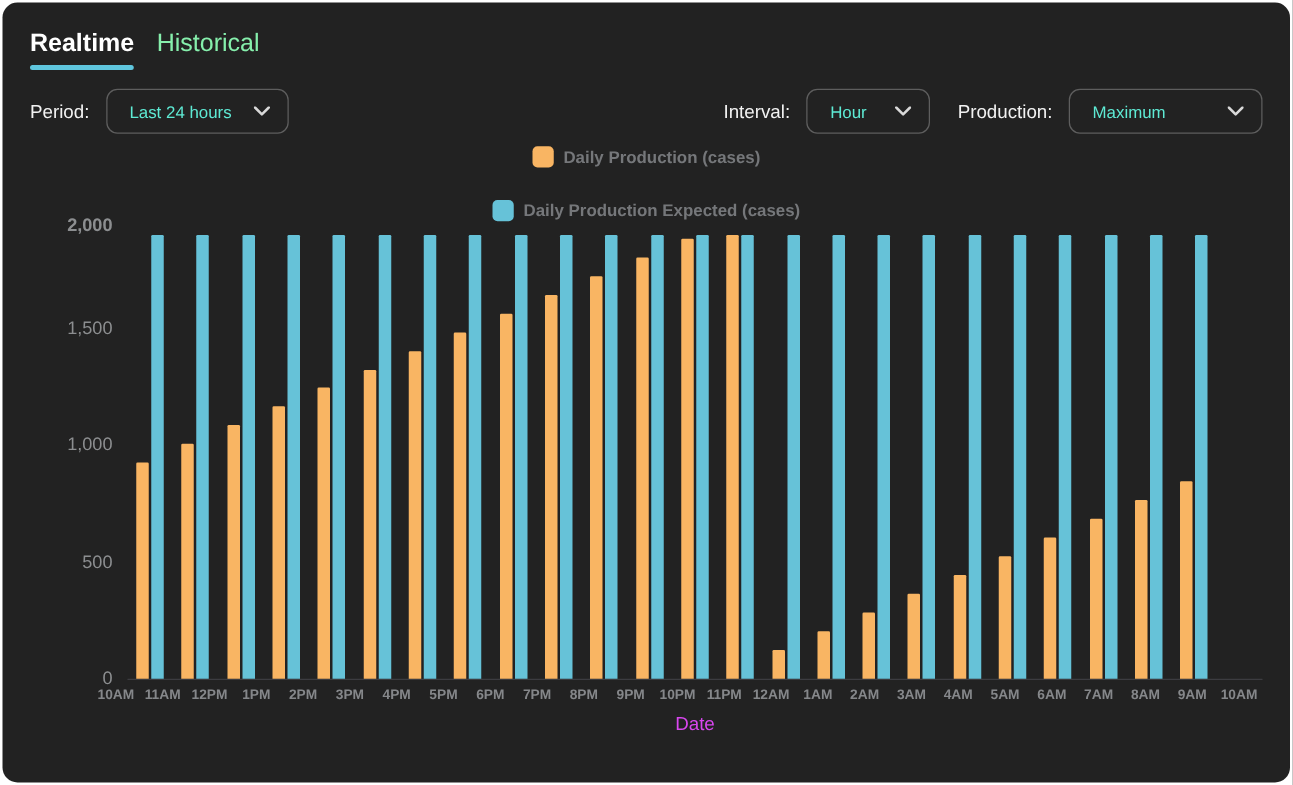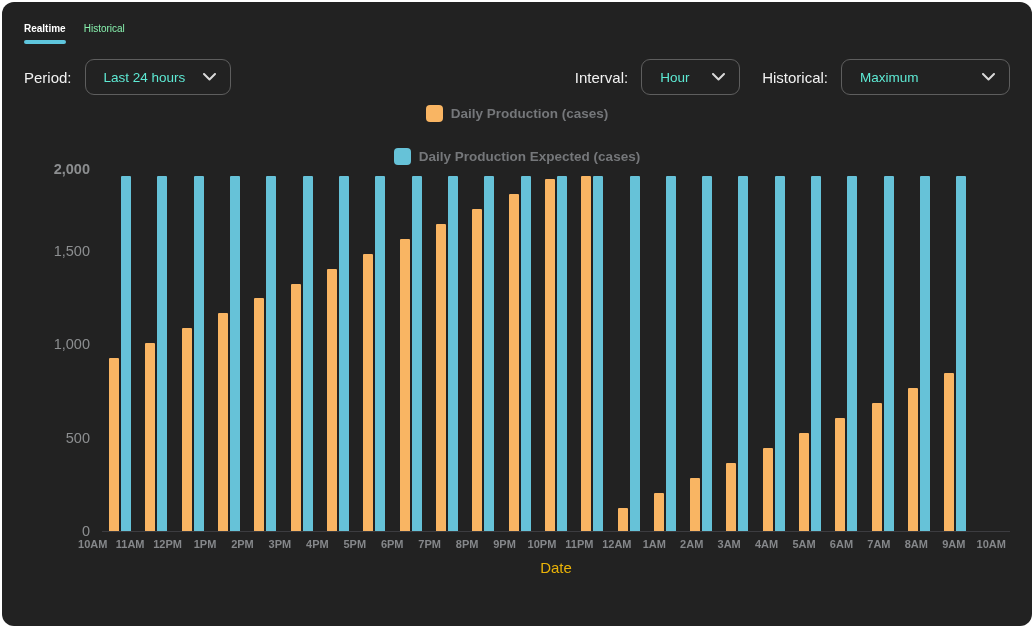--- a/index.html
+++ b/index.html
@@ -3,35 +3,35 @@
 <meta charset="utf-8">
 <style>
   html,body{margin:0;padding:0;background:#ffffff;font-family:"Liberation Sans",sans-serif;}
   .card{
     position:relative;width:1030px;height:624px;margin:2px;
     background:#222222;border-radius:12px;overflow:hidden;
     -webkit-font-smoothing:antialiased;
   }
   
   .tabs{display:flex;gap:18px;margin:21px 0 0 22px;align-items:flex-start;}
-  .tab{font-size:10px;cursor:pointer;line-height:1.2;}
+  .tab{font-size:20px;cursor:pointer;line-height:1.2;}
   .tab.active{color:#ffffff;font-weight:bold;}
   .tab.active .underline{height:4px;background:#5FC6DD;border-radius:3px;margin-top:5px;}
   .tab.inactive{color:#86efac;font-weight:500;padding-top:0;}
   
   .controls{display:flex;align-items:flex-start;margin:15px 22px 0 22px;}
   .ctl-label{color:#F2F2F2;font-size:15px;margin-right:13px;}
   .dropdown{
     box-sizing:border-box;height:36px;display:flex;align-items:center;justify-content:space-between;
     border:1px solid #5E5E5E;border-radius:9px;padding:0 14px 0 18px;cursor:pointer;background:transparent;
   }
   .dropdown .val{color:#5eead4;font-size:13.5px;}
   .dd-period{width:146px;}
   .dd-interval{width:99px;}
-  .dd-aggregation{width:169px;gap:28px;}
+  .dd-aggregation{width:155px;gap:28px;}
   .spacer{flex:1;}
   .ctl-group{display:flex;align-items:center;}
   .gap-right{margin-right:22px;}
   .chev{flex:0 0 auto;margin-left:12px;display:block;}
   
   .legend{display:flex;justify-content:center;align-items:center;gap:26px;margin-top:31px;height:18px;flex-direction:column;}
   .legend-item{display:flex;align-items:center;gap:8px;}
   .swatch{width:17px;height:17px;border-radius:4px;}
   .legend-label{color:#75777A;font-size:13.5px;font-weight:bold;}
   
@@ -39,21 +39,21 @@
   .yaxis{position:absolute;left:0;top:0;width:88px;height:374px;}
   .ytick{position:absolute;right:0;transform:translateY(-50%);color:#8C8E90;font-size:14.5px;white-space:nowrap;}
   .plot{
     margin-left:100px;height:374px;display:flex;align-items:flex-end;
     border-bottom:1px solid #3C3C40;
   }
   .bar-group{flex:1;height:100%;display:flex;align-items:flex-end;justify-content:center;gap:2px;}
   .bar{width:10px;border-radius:1px 1px 0 0;}
   .xaxis{margin-left:72px;display:flex;padding-top:6px;}
   .xtick{flex:1;text-align:center;color:#85878A;font-size:11px;font-weight:bold;}
-  .xlabel{margin-left:100px;text-align:center;color:#eab308;font-size:15px;margin-top:9px;}
+  .xlabel{margin-left:100px;text-align:center;color:#d946ef;font-size:15px;margin-top:9px;}
 </style>
 </head>
 <body>
 
 <div class="card">
 
   <div class="tabs">
     <div class="tab active">
       <span>Realtime</span>
       <div class="underline"></div>
@@ -77,21 +77,21 @@
     <div class="ctl-group gap-right">
       <span class="ctl-label">Interval:</span>
       <div class="dropdown dd-interval">
         <span class="val">Hour</span>
         <svg class="chev" width="13" height="8" viewBox="0 0 13 8">
             <path d="M1 1l5.5 5.5L12 1" stroke="#D9D9D9" stroke-width="2" fill="none" stroke-linecap="round" stroke-linejoin="round"></path>
           </svg>
       </div>
     </div>
     <div class="ctl-group">
-      <span class="ctl-label">Historical:</span>
+      <span class="ctl-label">Production:</span>
       <div class="dropdown dd-aggregation">
         <span class="val">Maximum</span>
         <svg class="chev" width="13" height="8" viewBox="0 0 13 8">
             <path d="M1 1l5.5 5.5L12 1" stroke="#D9D9D9" stroke-width="2" fill="none" stroke-linecap="round" stroke-linejoin="round"></path>
           </svg>
       </div>
     </div>
   </div>
 
   <div class="legend">

